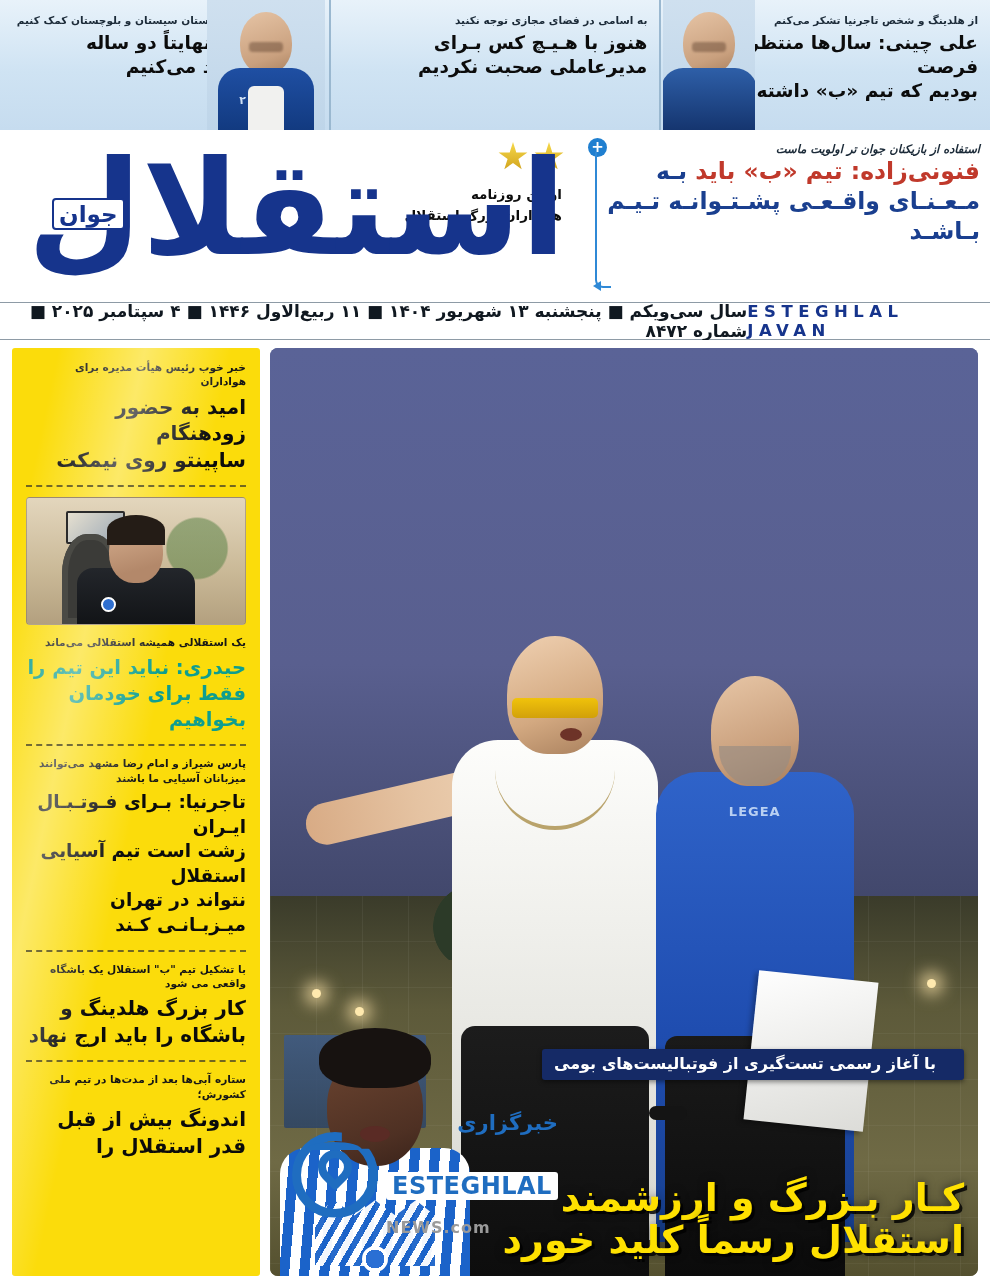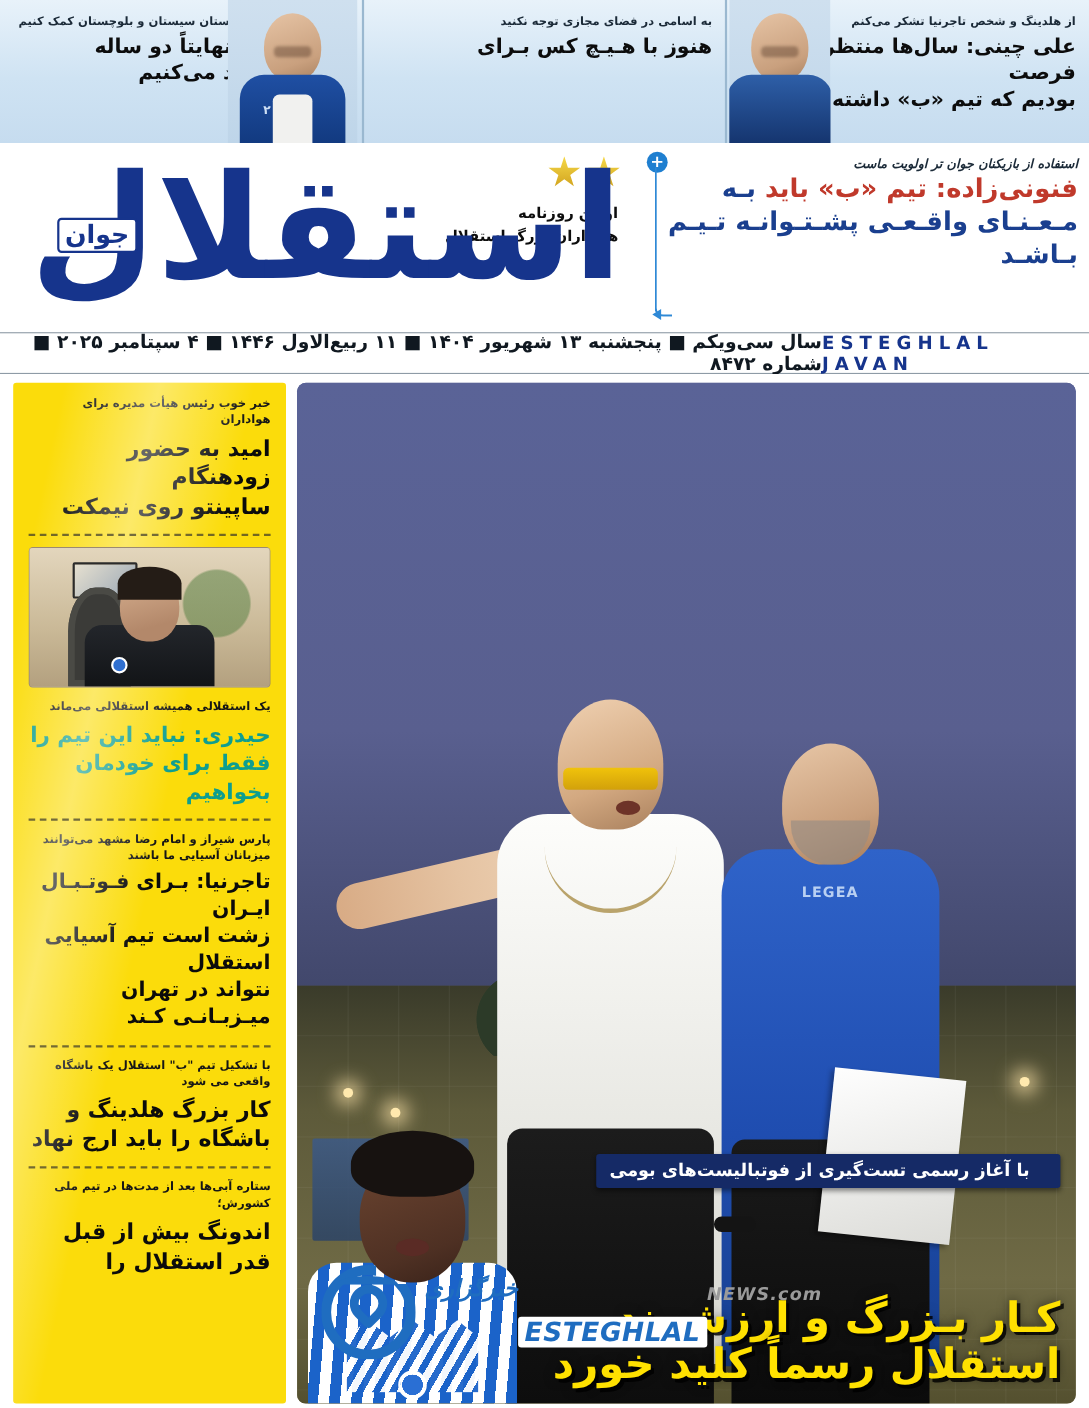--- a/index.html
+++ b/index.html
@@ -431,32 +431,32 @@
   }
   .wm-mark .pin{
     position:absolute; left: 26px; top: 18px; width: 34px; height: 34px;
     border-radius: 50% 50% 50% 4px; transform: rotate(-45deg);
     border: 8px solid #1f6dc0; background: transparent;
   }
   .wm-mark .brow{
     position:absolute; left: 14px; top: 10px; width: 56px; height: 16px;
     border-top: 8px solid #1f6dc0; border-radius: 50% 50% 0 0;
   }
-  .wm-text{ display:flex; line-height:1;font-style:italic; }
+  .wm-text{ display:flex; flex-direction:column; line-height:1; }
   .wm-fa{
     font-size: 21px; font-weight: 800; color:#1f6dc0; direction: rtl;
     margin-bottom: 2px; letter-spacing:-1px;
   }
   .wm-en{
     font-size: 24px; font-weight: 800; color:#1f6dc0;
     background:#fff; padding: 2px 6px; border-radius:3px; letter-spacing: .5px; margin-top: 36px;
   }
   .wm-sub{
     font-size: 16px; font-weight: 800; color:#9a9a9a; letter-spacing: 1px;
-    margin-top: 8px;
+    margin-top: 20px;
   }
 </style>
 </head>
 <body>
 
 <div class="page">
 
   <div class="teaser-bar">
 
     <div class="teaser">
@@ -470,20 +470,21 @@
       <div class="headline">
         <span>علی چینی: سال‌ها منتظر این فرصت</span>
         <span>بودیم که تیم «ب» داشته باشیم</span>
       </div>
     </div>
 
     <div class="teaser">
       <div class="kicker">به اسامی در فضای مجازی توجه نکنید</div>
       <div class="headline">
         <span>هنوز با هـیـچ کس بـرای</span>
+        <span>مدیرعاملی صحبت نکردیم</span>
       </div>
     </div>
 
     <div class="teaser">
       <div class="teaser-portrait tp-3">
         <div class="face">
           <div class="head"></div>
           <div class="torso torso-blue">
             <div class="torso-badge">۲</div>
             <div class="torso-white-inner"></div>

